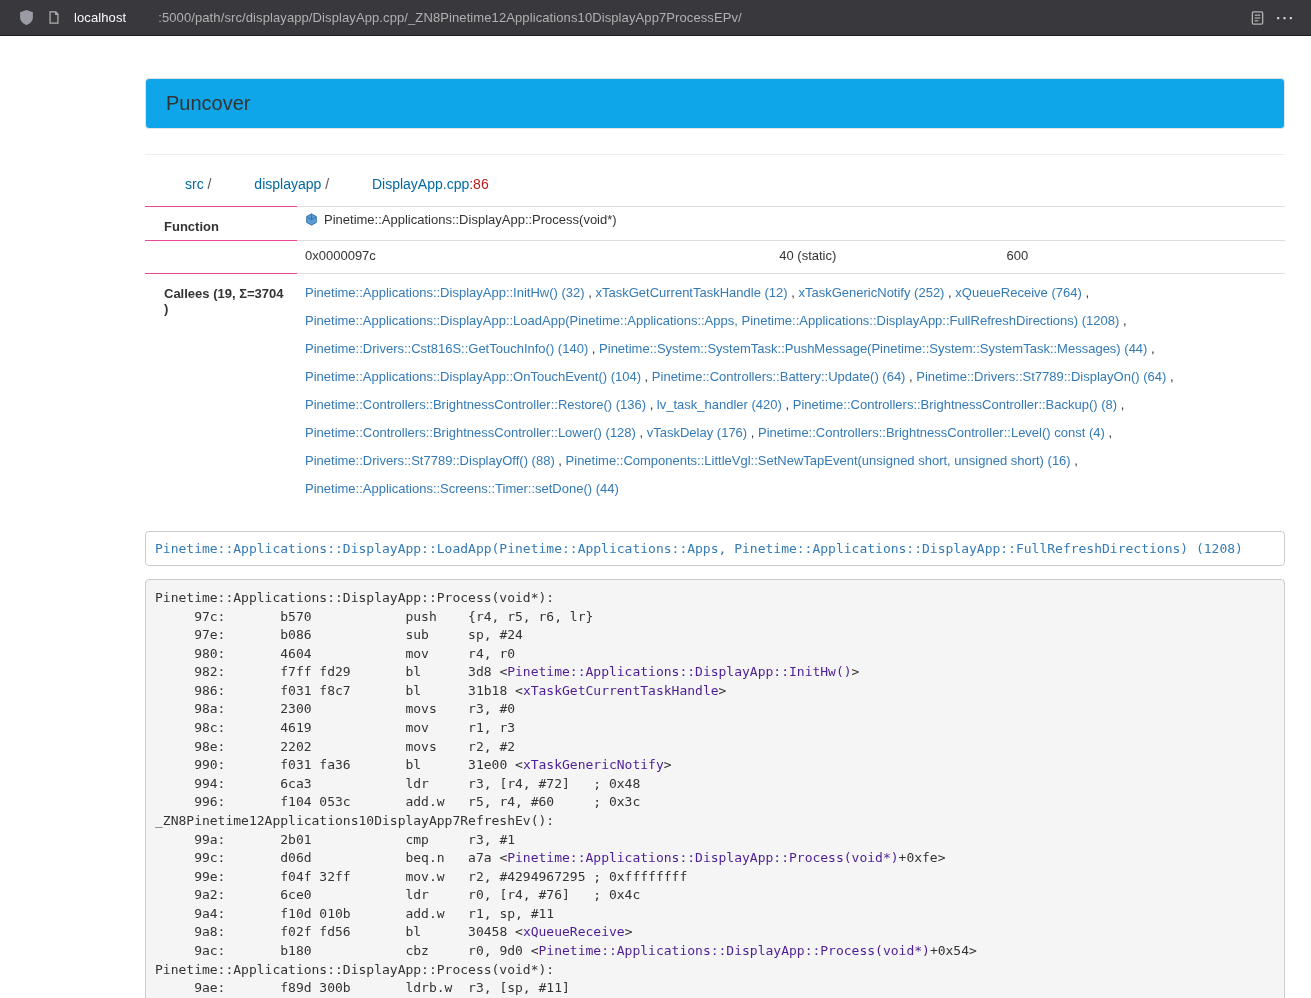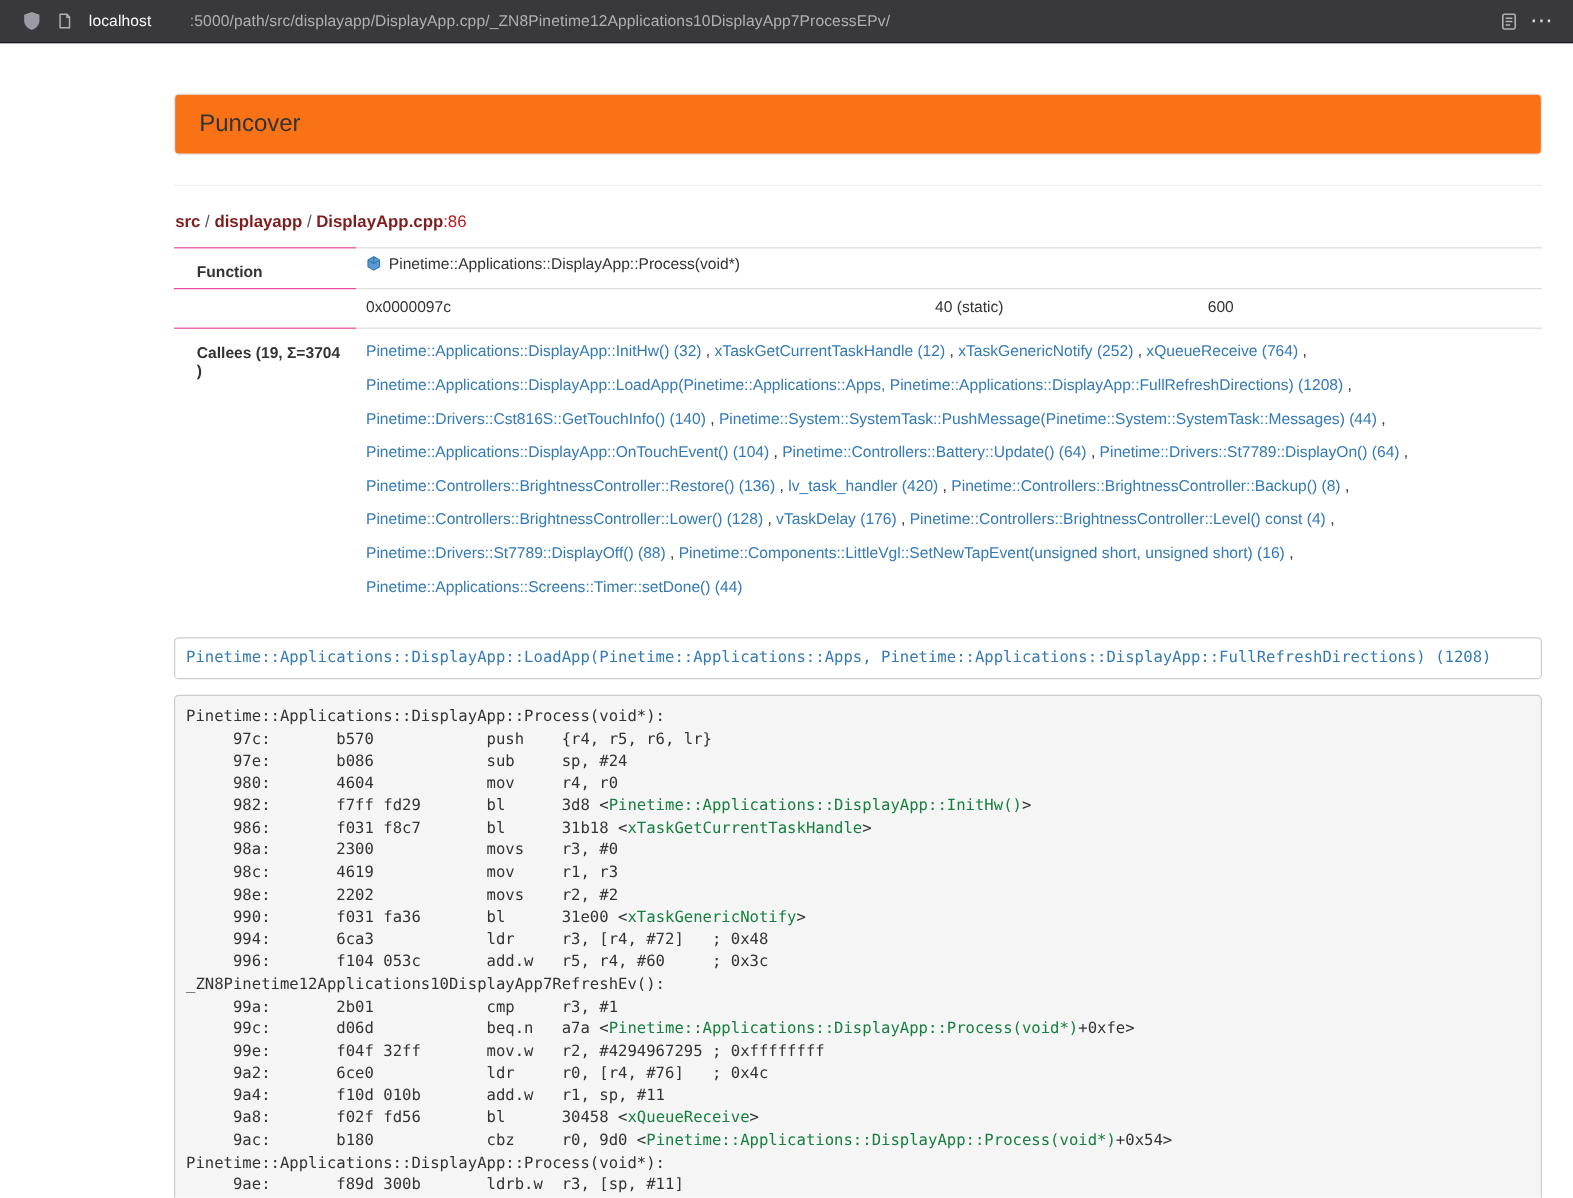--- a/index.html
+++ b/index.html
@@ -23,27 +23,27 @@
     flex: 1 1 auto; letter-spacing: .1px; }
   .url-domain { color: #fbfbfe; }
   .url-path { color: #b1b1b3; padding-left: 32px; }
   .toolbar-right { display: flex; align-items: center; margin-left: auto; }
   .menu-dots { color: #d7d7db; font-size: 19px; line-height: 1; letter-spacing: 1px; }
 
   
   .content { width: 1140px; margin-left: 145px; padding-top: 42px; }
 
   .well {
-    background: #f97316; border: 1px solid #e3e3e3; border-radius: 4px;
+    background: #0ea5e9; border: 1px solid #e3e3e3; border-radius: 4px;
     padding: 13px 20px; font-size: 20px; color: #333; margin-bottom: 25px;
   }
   hr.divider { border: 0; border-top: 1px solid #eeeeee; margin: 25px 0 21px; }
 
   .breadcrumb { font-size: 14px; margin: 0 0 14px 1px; }
-  .bc-link { font-weight: 700; color: #7f1d1d; }
+  .bc-link { font-weight: 400; color: #0369a1; margin-left: 39px; }
   .bc-sep { color: #555; }
   .bc-suffix { color: #b91c1c; }
 
   
   .symbol-table { width: 100%; border-collapse: collapse; font-size: 13px; }
   .symbol-table th.lbl {
     width: 152px; text-align: left; vertical-align: top;
     padding: 12px 8px 6px 19px; font-weight: 700; border-top: 1px solid #ec4899;
   }
   .symbol-table td.val { padding: 5px 8px; border-top: 1px solid #ddd; vertical-align: top; }
@@ -66,21 +66,21 @@
   }
 
   
   .code-block {
     background: #f5f5f5; border: 1px solid #ccc; border-radius: 4px;
     padding: 9px; margin: 0;
     font-family: "DejaVu Sans Mono", monospace; font-size: 13px; line-height: 1.43;
     color: #333; white-space: pre; tab-size: 8; -moz-tab-size: 8;
     overflow: hidden;
   }
-  .code-block a { color: #15803d; }
+  .code-block a { color: #4c1d95; }
 </style>
 </head>
 <body>
 
 <div class="toolbar">
   <span class="icon-btn">
     <svg width="17" height="17" viewBox="0 0 16 16">
         <path d="M8 1l6 2.1v4.6c0 3.6-2.5 6.2-6 7.3-3.5-1.1-6-3.7-6-7.3V3.1z" fill="#9b9ba6"></path>
       </svg>
   </span>

